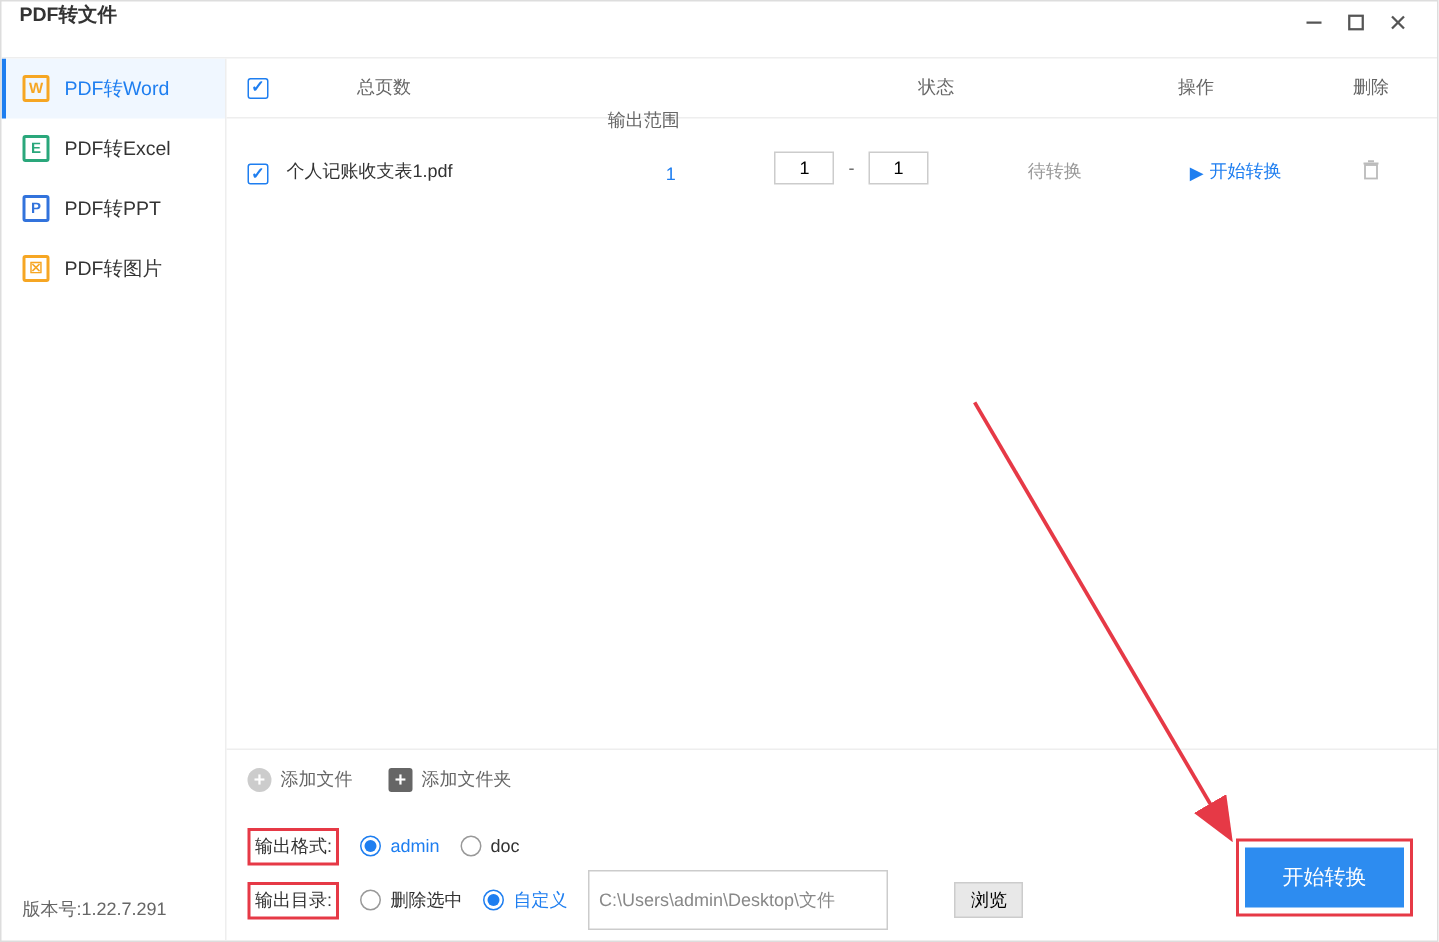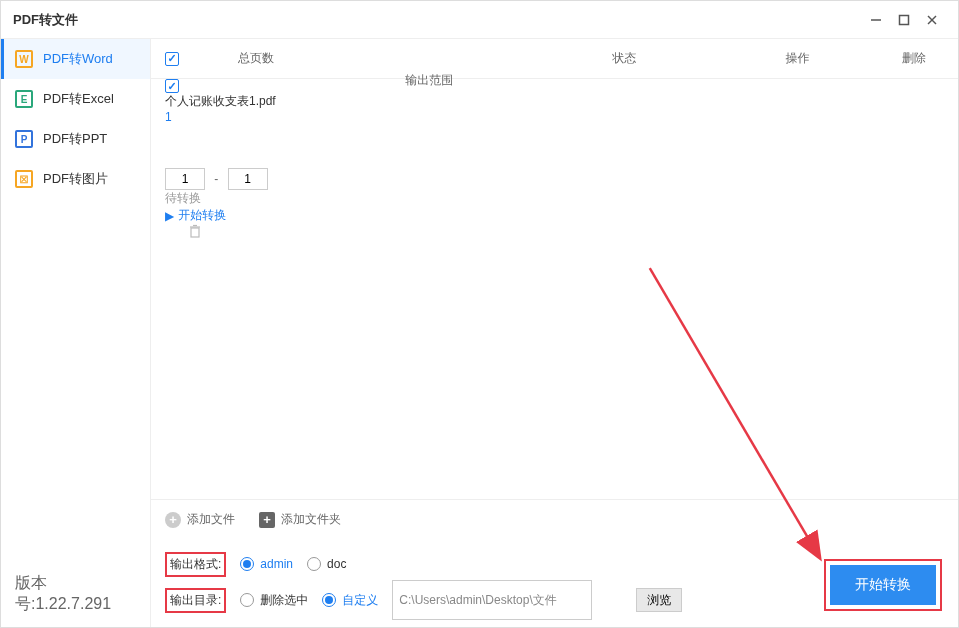--- a/index.html
+++ b/index.html
@@ -1,49 +1,49 @@
 <!DOCTYPE html>
 <html><head>
   <meta charset="utf-8">
   <style>
     * { box-sizing: border-box; margin: 0; padding: 0; font-family: "Microsoft YaHei", Arial, sans-serif; }
     body { width: 959px; height: 628px; background: #fff; display: flex; flex-direction: column; border: 1px solid #ddd; overflow: hidden; }
     
-    .titlebar { height: 38px; display: flex; align-items: center; padding: 0 12px; border-bottom: 1px solid #eee; }
+    .titlebar { height: 38px; display: flex; padding: 0 12px; border-bottom: 1px solid #eee; }
     .titlebar .title { font-size: 13px; font-weight: bold; color: #333; flex: 1; }
     .titlebar .win-btn { width: 28px; height: 28px; display: flex; align-items: center; justify-content: center; cursor: pointer; color: #555; }
     
     .main { flex: 1; display: flex; overflow: hidden; }
     
     .sidebar { width: 150px; border-right: 1px solid #eee; display: flex; flex-direction: column; }
     .sidebar-inner { flex: 1; }
     .side-item { height: 40px; display: flex; align-items: center; padding: 0 14px; cursor: pointer; font-size: 13px; color: #333; gap: 10px; }
     .side-item.active { background: #f0f7ff; color: #1e7ef0; border-left: 3px solid #1e7ef0; padding-left: 11px; }
     .side-icon { width: 18px; height: 18px; display: inline-flex; align-items: center; justify-content: center; border: 2px solid; border-radius: 2px; font-size: 10px; font-weight: bold; }
     .side-icon.w { border-color: #f6a623; color: #f6a623; }
     .side-icon.e { border-color: #2aa77b; color: #2aa77b; }
     .side-icon.p { border-color: #3273dc; color: #3273dc; }
     .side-icon.i { border-color: #f6a623; color: #f6a623; }
-    .version { font-size: 16px; color: #666; padding: 10px 14px 12px; }
+    .version { font-size: 12px; color: #666; padding: 10px 14px 12px; }
     
     .content { flex: 1; display: flex; flex-direction: column; }
     
     .table-header { height: 40px; display: flex; align-items: center; padding: 0 14px; border-bottom: 1px solid #eee; font-size: 12px; color: #666; }
     .col-check { width: 26px; display: flex; align-items: center; }
     .col-name { flex: 1.4; }
     .col-pages { flex: 0.6; text-align: center; }
     .col-range { flex: 1; text-align: center; margin-top: 44px; }
     .col-status { flex: 0.8; text-align: center; }
     .col-op { flex: 0.8; text-align: center; }
     .col-del { width: 60px; text-align: center; }
     .select-all { color: #1e7ef0; cursor: pointer; margin-right: 18px; }
     .del-sel { cursor: pointer; text-decoration: underline; margin-right: 4px; }
     .count { color: #999; }
     
-    .file-row { height: 44px; display: flex; align-items: flex-start; padding: 0 14px; font-size: 12px; color: #333; flex-direction: column; }
+    .file-row { height: 44px; display: flex; align-items: flex-end; padding: 0 14px; font-size: 12px; color: #333; }
     .range-input { width: 40px; height: 22px; border: 1px solid #ccc; text-align: center; font-size: 12px; }
     .range-sep { margin: 0 6px; color: #666; }
     .status-pending { color: #999; }
     .start-link { color: #1e7ef0; cursor: pointer; display: inline-flex; align-items: center; gap: 4px; justify-content: center; }
     .trash-icon { color: #bbb; cursor: pointer; }
     
     .checkbox { width: 14px; height: 14px; border: 1px solid #1e7ef0; border-radius: 2px; display: inline-flex; align-items: center; justify-content: center; cursor: pointer; background: #fff; position: relative; }
     .checkbox.checked::after { content: "✓"; color: #1e7ef0; font-size: 11px; font-weight: bold; line-height: 1; }
     
     .file-list { flex: 1; overflow: auto; }

